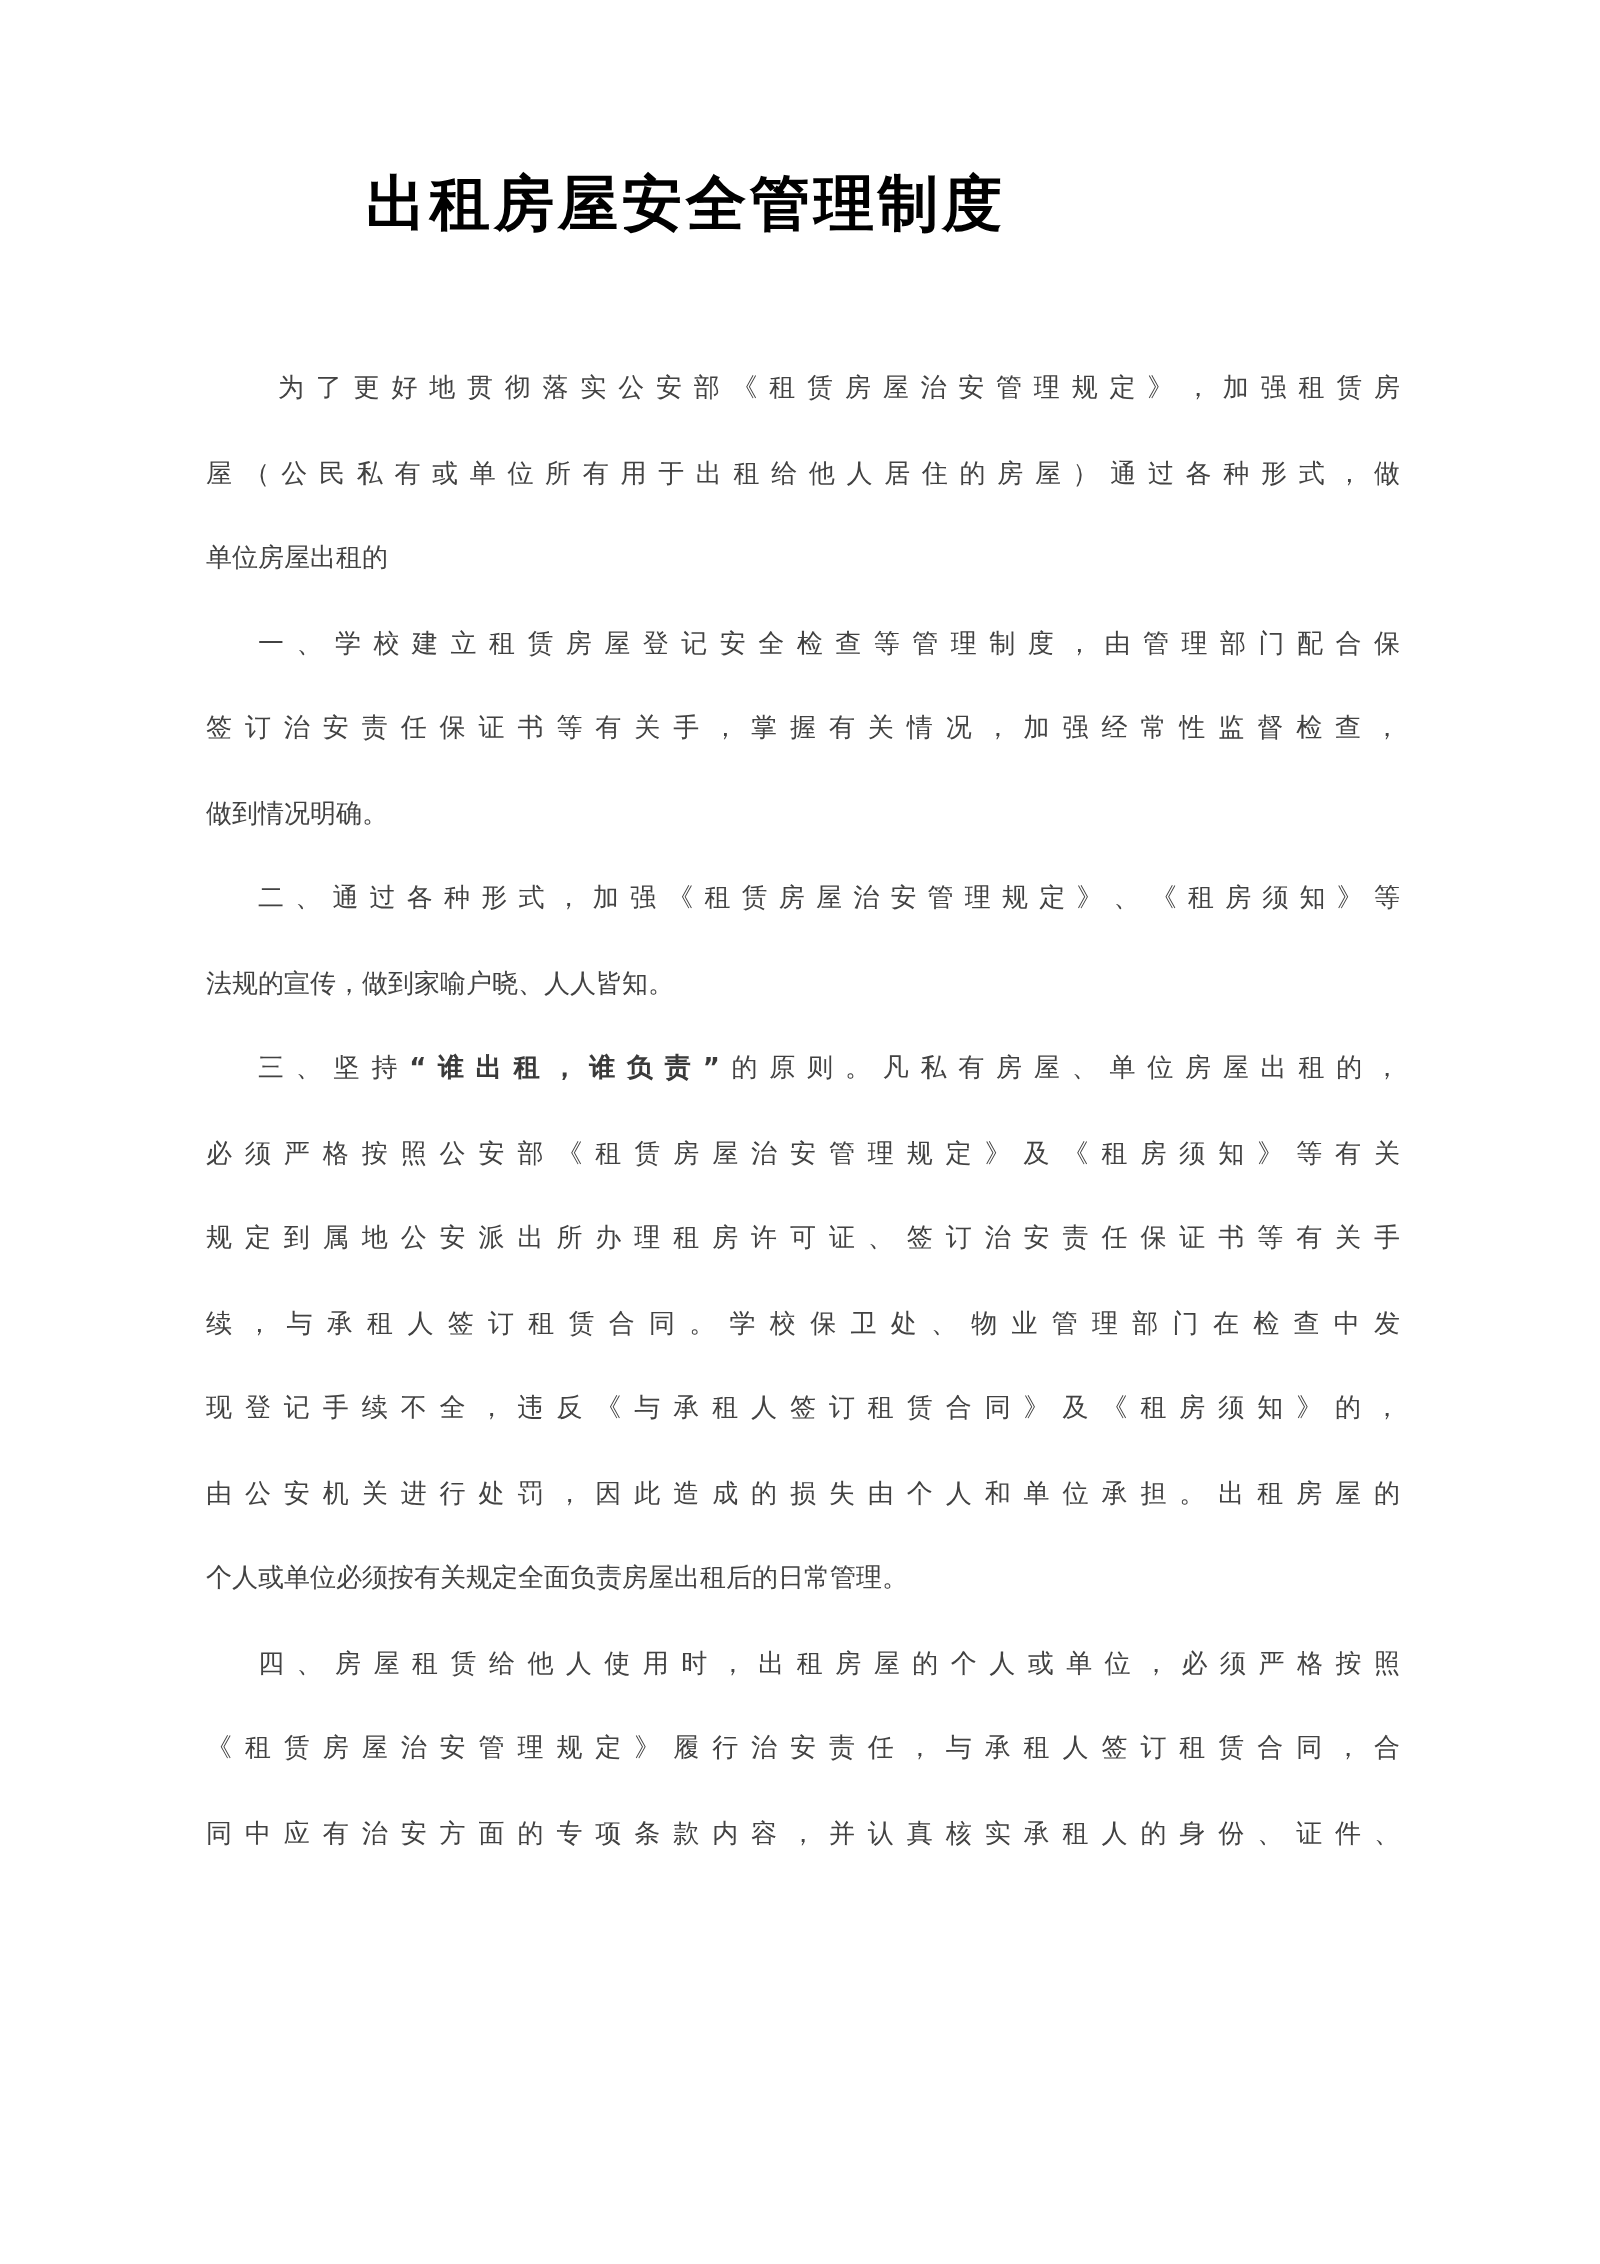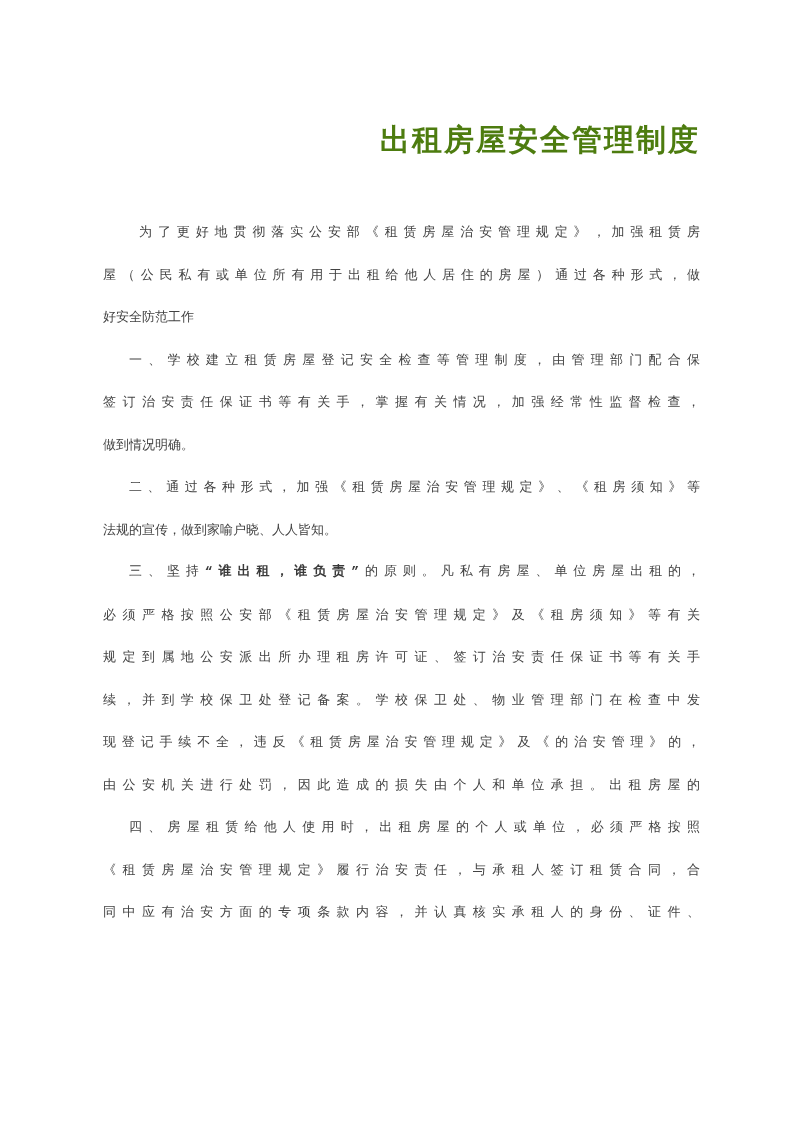--- a/index.html
+++ b/index.html
@@ -14,28 +14,28 @@
     background: #ffffff;
     overflow: hidden;
     font-family: "DejaVu Sans", "Liberation Sans", sans-serif;
   }
   .doc {
     width: 597px;
     margin-left: 103px;
   }
   .doc-title {
     margin: 0;
-    padding: 118px 0 0 80px;
-    text-align: right;
+    padding: 81px 0 0 80px;
+    text-align: left;
     font-family: "DejaVu Serif", "Liberation Serif", serif;
     font-weight: bold;
     font-size: 30px;
     line-height: 43px;
     letter-spacing: 2px;
-    color: #4d7c0f;
+    color: #000000;
   }
   .doc-body {
     margin-top: 50px;
     color: #424242;
     font-size: 13px;
   }
   .line {
     height: 42.5px;
     line-height: 42.5px;
     text-align: justify;
@@ -52,30 +52,31 @@
 </style>
 </head>
 <body>
 
 <div class="page">
   <div class="doc">
     <h1 class="doc-title">出租房屋安全管理制度</h1>
     <div class="doc-body">
         <div class="line" style="text-indent: 36px;"><span>为了更好地贯彻落实公安部《租赁房屋治安管理规定》，加强租赁房</span></div>
         <div class="line"><span>屋（公民私有或单位所有用于出租给他人居住的房屋）通过各种形式，做</span></div>
-        <div class="line end"><span>好安全防范工作</span></div>
+        <div class="line end"><span>单位房屋出租的</span></div>
         <div class="line" style="text-indent: 26px;"><span>一、学校建立租赁房屋登记安全检查等管理制度，由管理部门配合保</span></div>
         <div class="line"><span>签订治安责任保证书等有关手，掌握有关情况，加强经常性监督检查，</span></div>
         <div class="line end"><span>做到情况明确。</span></div>
         <div class="line" style="text-indent: 26px;"><span>二、通过各种形式，加强《租赁房屋治安管理规定》、《租房须知》等</span></div>
         <div class="line end"><span>法规的宣传，做到家喻户晓、人人皆知。</span></div>
-        <div class="line" style="text-indent: 26px; font-family: Liberation Mono, monospace;"><span>三、坚持</span><span class="seg-bold">“谁出租，谁负责”</span><span>的原则。凡私有房屋、单位房屋出租的，</span></div>
+        <div class="line" style="text-indent: 26px;"><span>三、坚持</span><span class="seg-bold">“谁出租，谁负责”</span><span>的原则。凡私有房屋、单位房屋出租的，</span></div>
         <div class="line"><span>必须严格按照公安部《租赁房屋治安管理规定》及《租房须知》等有关</span></div>
         <div class="line"><span>规定到属地公安派出所办理租房许可证、签订治安责任保证书等有关手</span></div>
-        <div class="line"><span>续，并到学校保卫处登记备案。学校保卫处、物业管理部门在检查中发</span></div>
-        <div class="line"><span>现登记手续不全，违反《租赁房屋治安管理规定》及《的治安管理》的，</span></div>
+        <div class="line"><span>续，与承租人签订租赁合同。学校保卫处、物业管理部门在检查中发</span></div>
+        <div class="line"><span>现登记手续不全，违反《与承租人签订租赁合同》及《租房须知》的，</span></div>
         <div class="line"><span>由公安机关进行处罚，因此造成的损失由个人和单位承担。出租房屋的</span></div>
+        <div class="line end"><span>个人或单位必须按有关规定全面负责房屋出租后的日常管理。</span></div>
         <div class="line" style="text-indent: 26px;"><span>四、房屋租赁给他人使用时，出租房屋的个人或单位，必须严格按照</span></div>
         <div class="line"><span>《租赁房屋治安管理规定》履行治安责任，与承租人签订租赁合同，合</span></div>
         <div class="line"><span>同中应有治安方面的专项条款内容，并认真核实承租人的身份、证件、</span></div>
       </div>
   </div>
 </div>
 
 </body></html>

